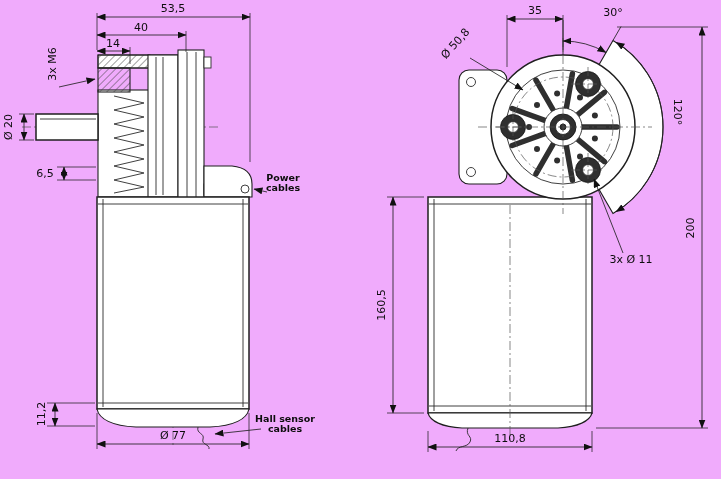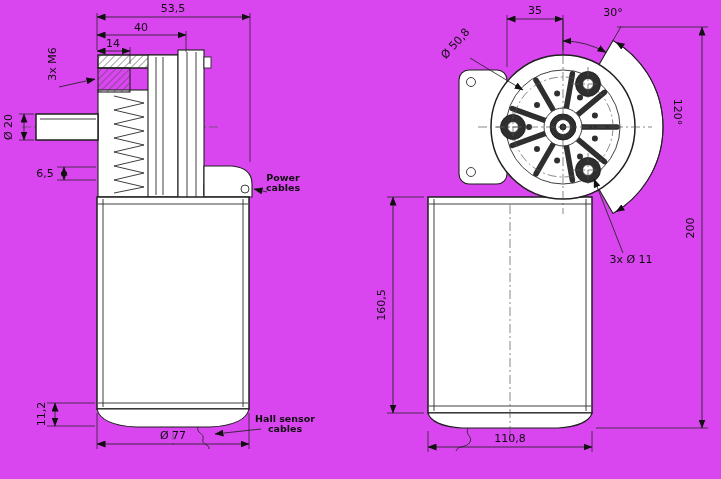--- a/index.html
+++ b/index.html
@@ -1,16 +1,16 @@
 <!DOCTYPE html>
 <html><head>
 <meta charset="utf-8">
 <style>
   html,body { margin:0; padding:0; background:#fff; }
-  .sheet { width:721px; height:479px; background:#d946ef; position:relative; overflow:hidden; }
+  .sheet { width:721px; height:479px; background:#f0abfc; position:relative; overflow:hidden; }
   svg text { font-family:"DejaVu Sans", sans-serif; font-size:11px; fill:#0d0d0d; text-anchor:middle; }
   svg text.lbl { font-size:9.5px; font-weight:bold; }
   .ol  { fill:#fff; stroke:#1f1f1f; stroke-width:1.5; }
   .ol2 { fill:#fff; stroke:#1f1f1f; stroke-width:1.1; }
   .tn  { fill:none; stroke:#2a2a2a; stroke-width:0.9; }
   .wh  { fill:#fff; stroke:#2a2a2a; stroke-width:0.9; }
   .dk  { fill:#2f2f2f; stroke:#111; stroke-width:0.8; }
   .cl  { fill:none; stroke:#555; stroke-width:0.7; stroke-dasharray:9 3 2 3; }
   .dim { fill:none; stroke:#222; stroke-width:0.85; }
   .ext { fill:none; stroke:#222; stroke-width:0.75; }

